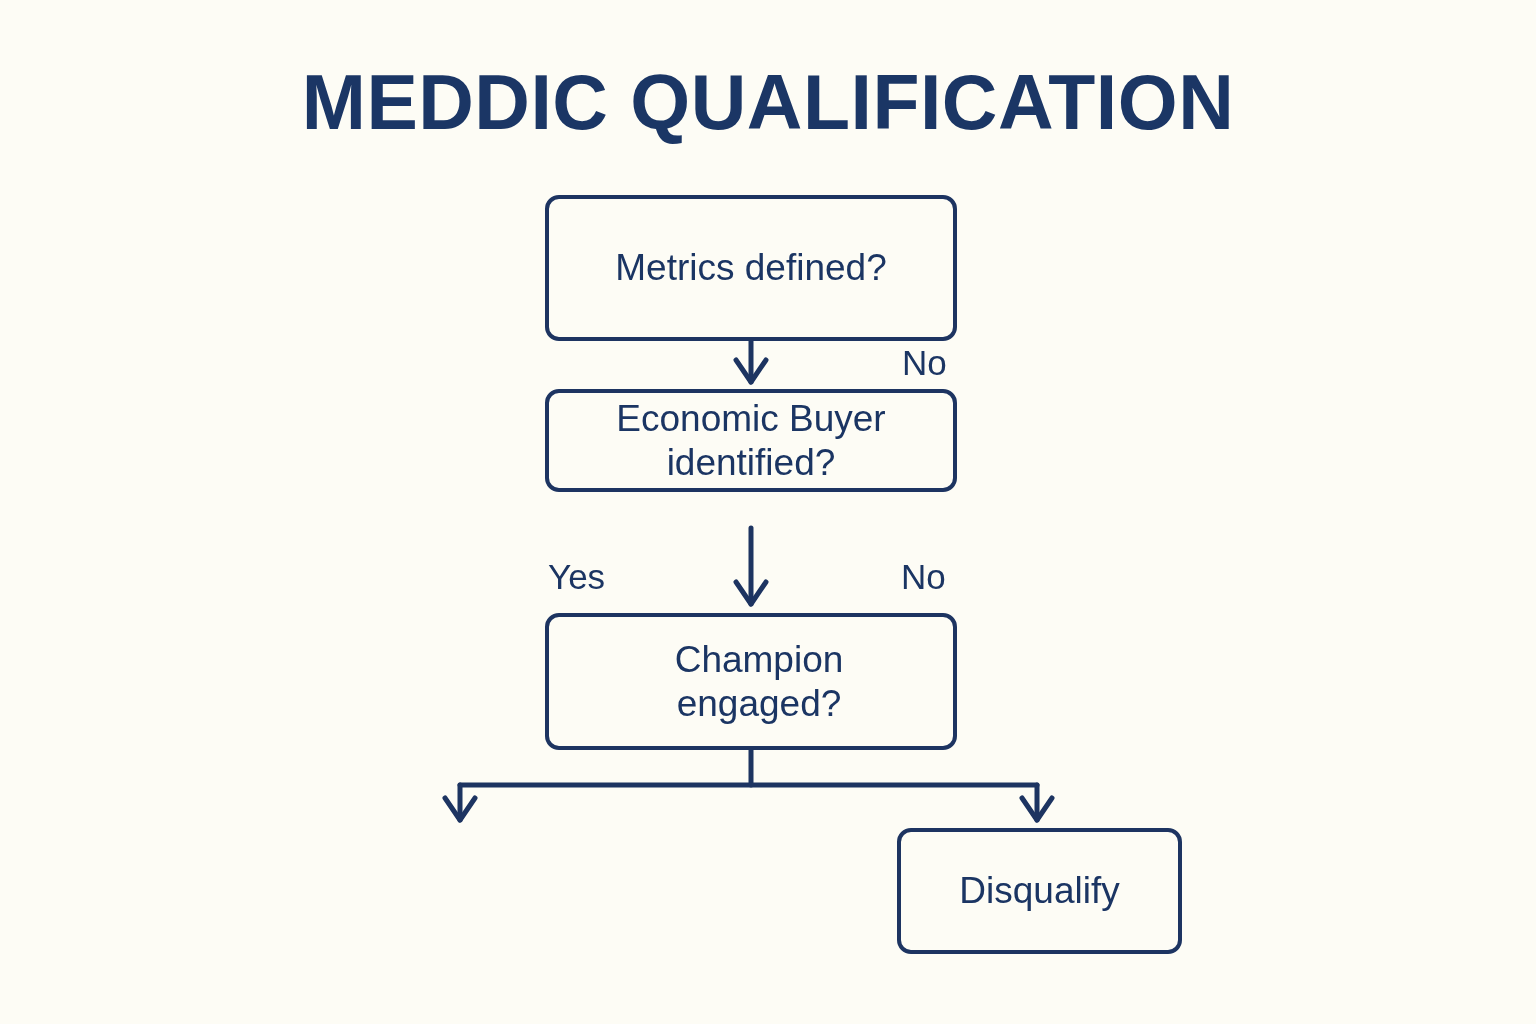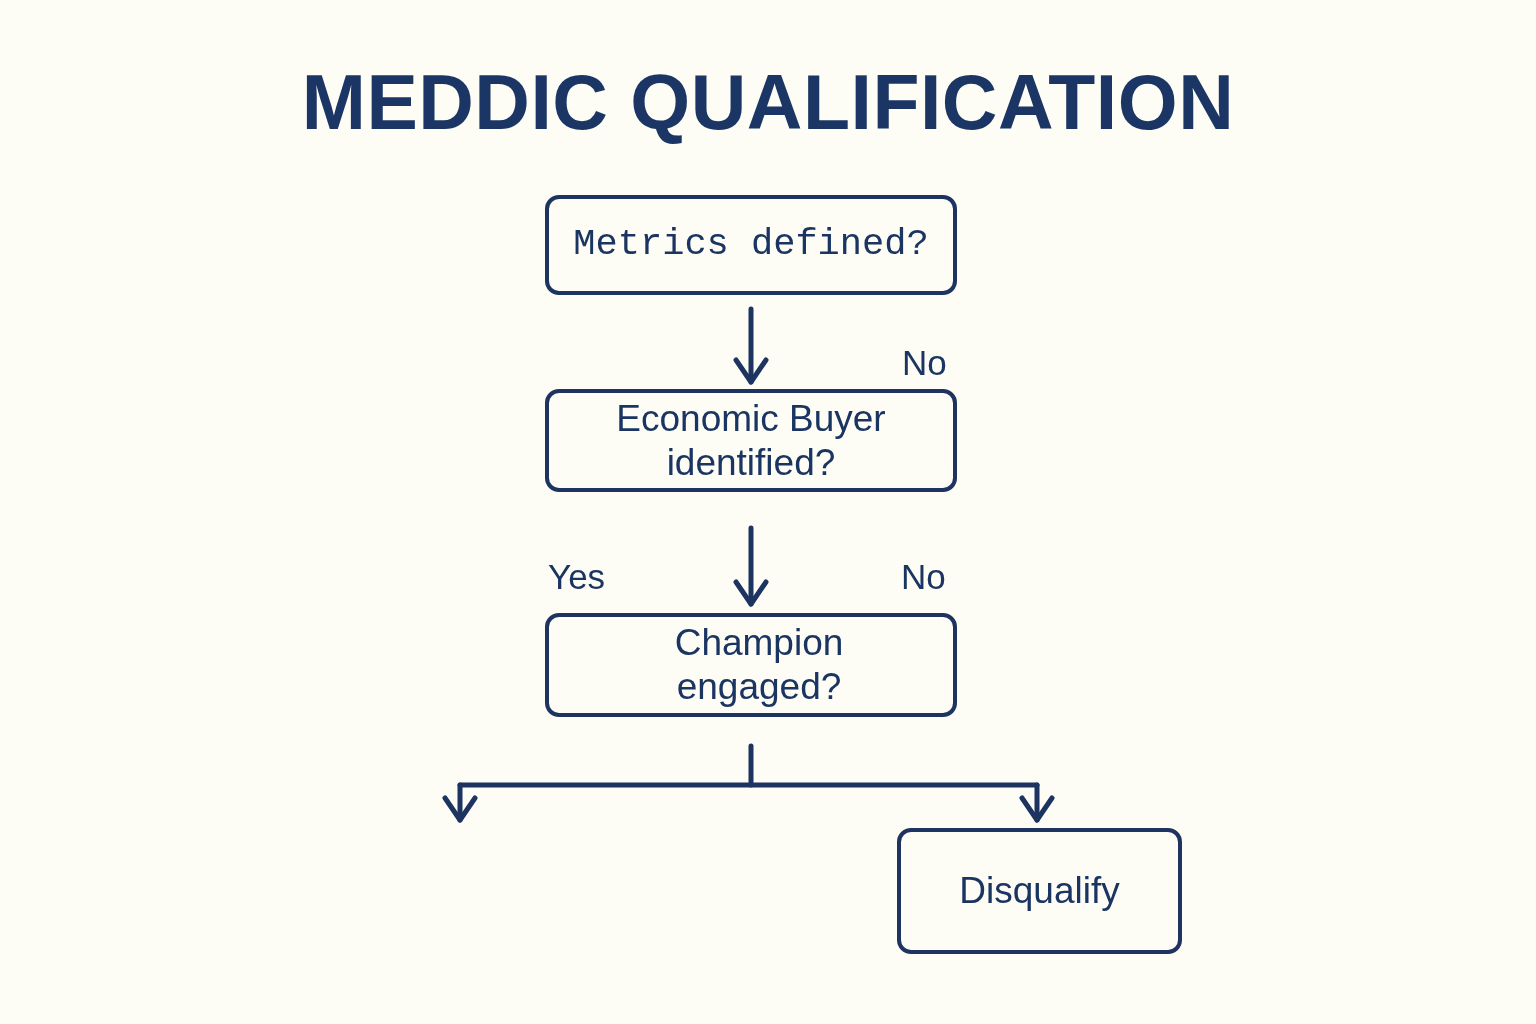--- a/index.html
+++ b/index.html
@@ -70,23 +70,23 @@
     font-size: 37px;
     font-weight: bold;
   }
   .node .node-text {
     display: block;
     padding: 0 14px;
     white-space: pre-line;
   }
 
   
-  #node-metrics      { left: 545px; top: 195px; width: 412px; height: 100px; font-family: Liberation Mono, monospace; }
+  #node-metrics      { left: 545px; top: 195px; width: 412px; height: 146px; }
   #node-econbuyer    { left: 545px; top: 389px; width: 412px; height: 103px; }
-  #node-champion     { left: 545px; top: 613px; width: 412px; height: 104px; padding-left: 16px; }
+  #node-champion     { left: 545px; top: 613px; width: 412px; height: 137px; padding-left: 16px; }
   #node-qualified    { left: 312px; top: 827px; width: 316px; height: 129px; }
   #node-disqualify   { left: 897px; top: 828px; width: 285px; height: 126px; }
 
   
   .edge-label {
     position: absolute;
     color: #1b3563;
     font-size: 35px;
     font-family: "Liberation Sans", sans-serif;
     white-space: nowrap;

